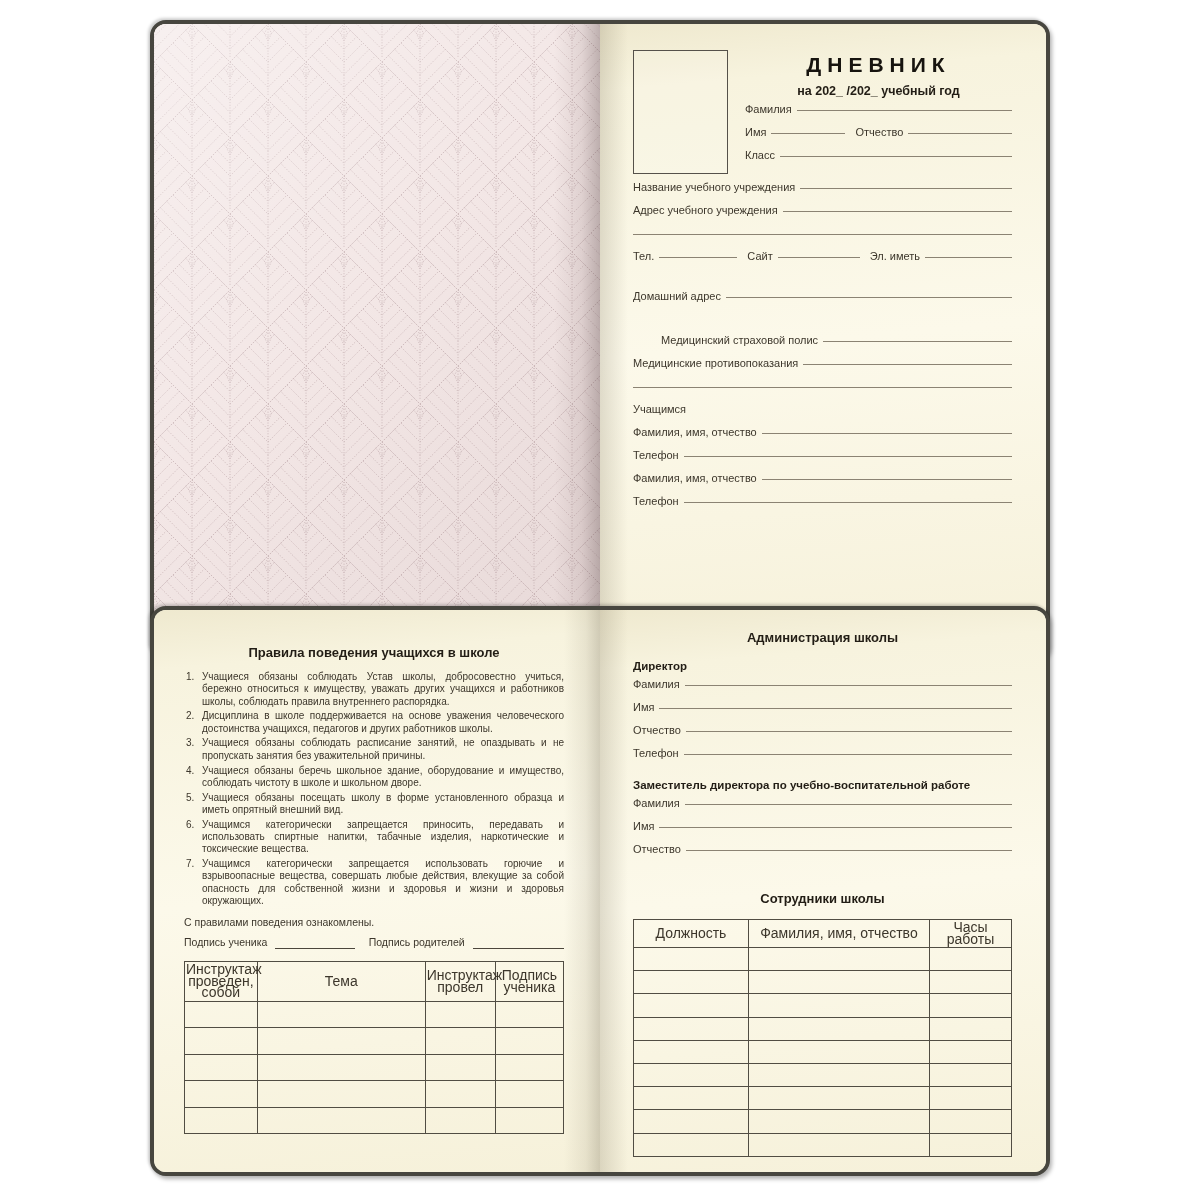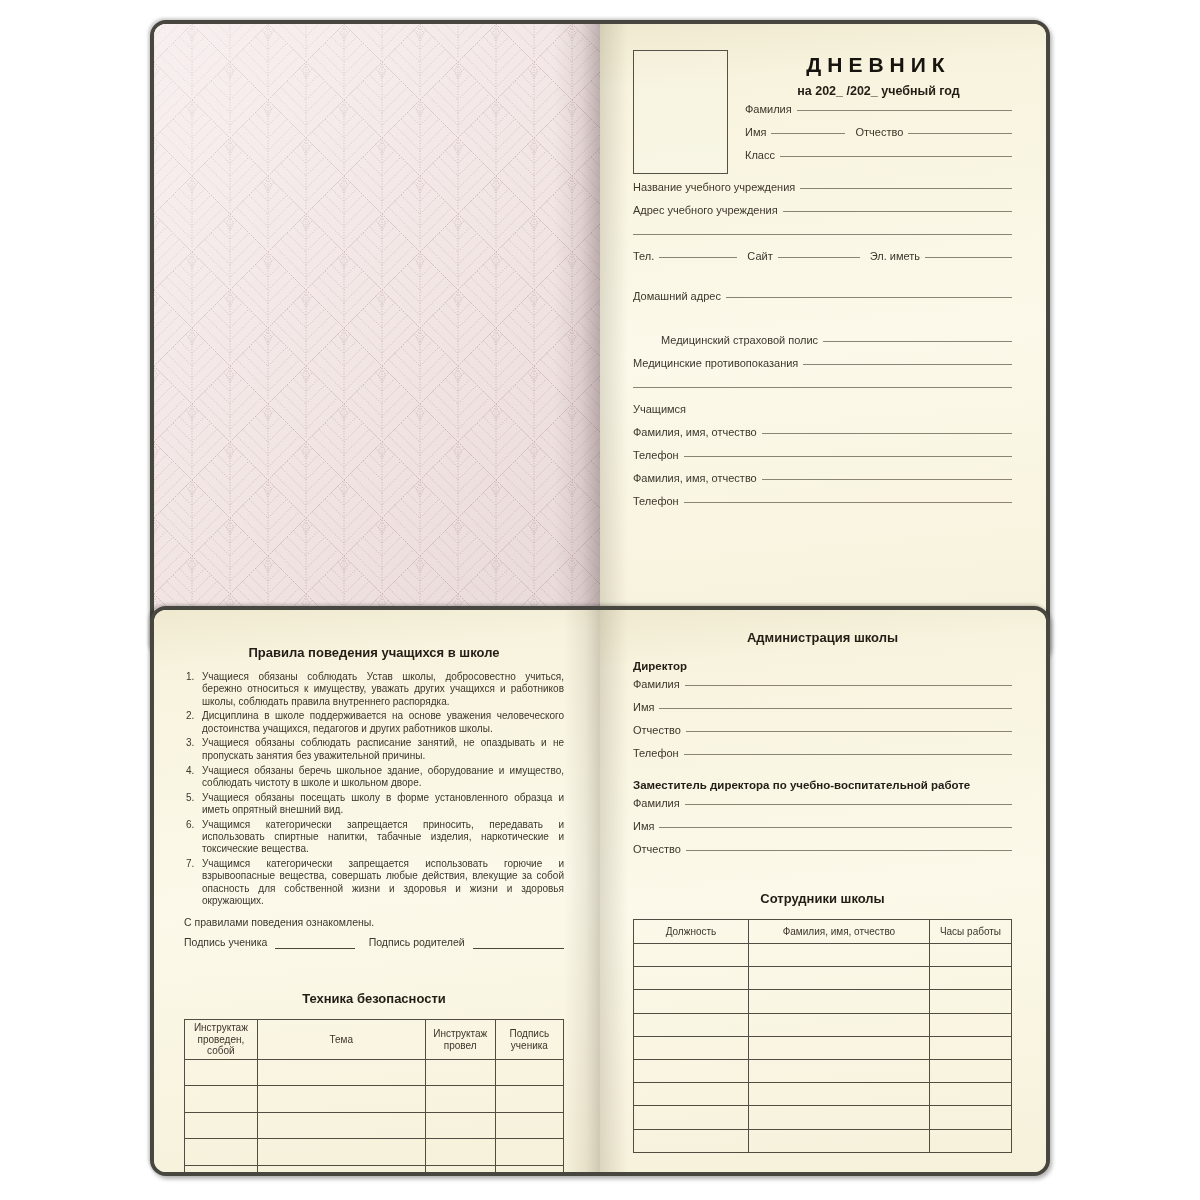--- a/index.html
+++ b/index.html
@@ -49,21 +49,21 @@
   .rule{display:flex;font-size:10px;line-height:12.3px;margin-bottom:2.5px;}
   .rnum{flex:0 0 18px;text-align:left;padding-left:2px;box-sizing:border-box;}
   .rtext{flex:1;text-align:justify;}
   .ack{font-size:10.5px;margin-top:9px;}
   .sigrow{font-size:10.5px;margin-top:8px;display:flex;align-items:flex-end;}
   .sig-ln{display:inline-block;width:92px;border-bottom:1px solid #4c463c;height:10px;margin:0 14px 0 8px;}
   .sig-ln.w2{width:106px;margin-right:0;}
   .safety-title{margin-top:42px;}
   table{border-collapse:collapse;width:100%;table-layout:fixed;margin-top:12px;}
   th,td{border:1.3px solid #514d43;}
-  th{font-weight:normal;font-size:10px;line-height:11.5px;padding:2px 1px;text-align:center;vertical-align:middle;color:#3c362b;}
+  th{font-weight:normal;font-size:14px;line-height:11.5px;padding:2px 1px;text-align:center;vertical-align:middle;color:#3c362b;}
   .safety-table th{height:26px;}
   .safety-table td{height:23.5px;}
   .staff-table th{height:19px;}
   .staff-table td{height:20.2px;}
 
   
   .rp2-content{position:relative;padding:20px 34px 0 33px;font-size:11px;}
   .sub-head{font-weight:bold;color:#221d15;font-size:11.5px;margin-top:13px;line-height:14px;}
   .fieldlist{margin-top:0;}
   .staff-mt{margin-top:30px;}
@@ -222,21 +222,20 @@
             <span class="rtext">Учащимся категорически запрещается использовать горючие и взрывоопасные вещества, совершать любые действия, влекущие за собой опасность для собственной жизни и здоровья и жизни и здоровья окружающих.</span>
           </div>
         </div>
       <div class="ack">С правилами поведения ознакомлены.</div>
       <div class="sigrow">
         <span class="lbl">Подпись ученика</span>
           <span class="sig-ln"></span>
         <span class="lbl">Подпись родителей</span>
           <span class="sig-ln w2"></span>
       </div>
-      <div class="sec-title safety-title">Техника безопасности</div>
       <table class="safety-table">
         <colgroup>
             <col style="width:19.2%">
             <col style="width:44.3%">
             <col style="width:18.5%">
             <col style="width:18%">
           </colgroup>
         <thead>
             <tr>
               <th>Инструктаж проведен, собой</th>

